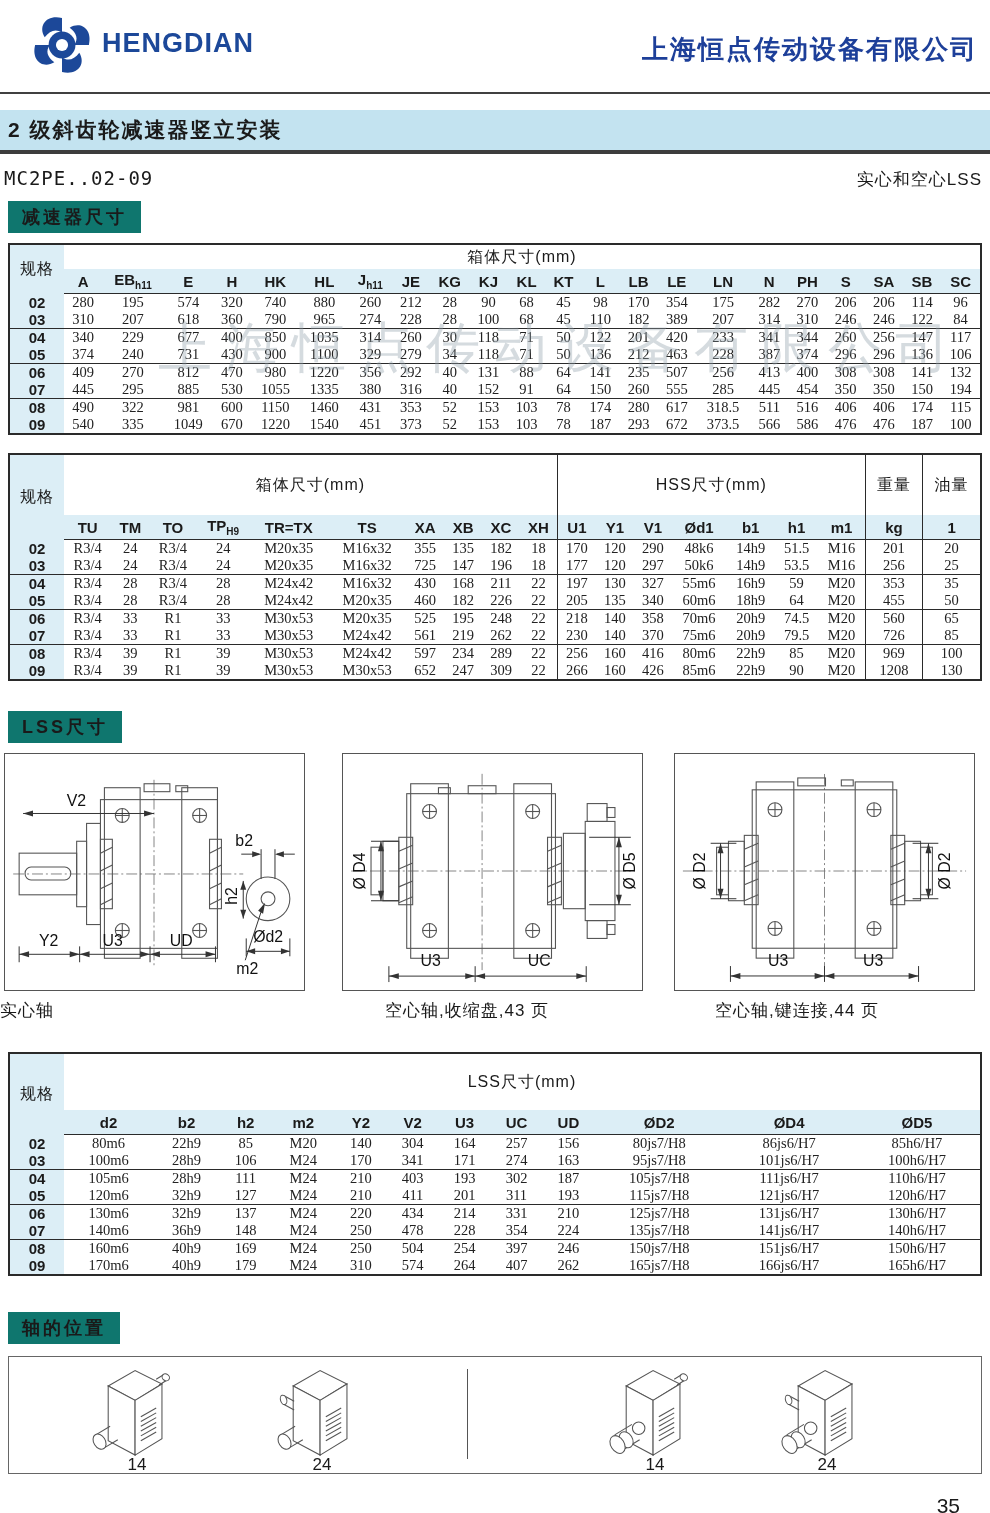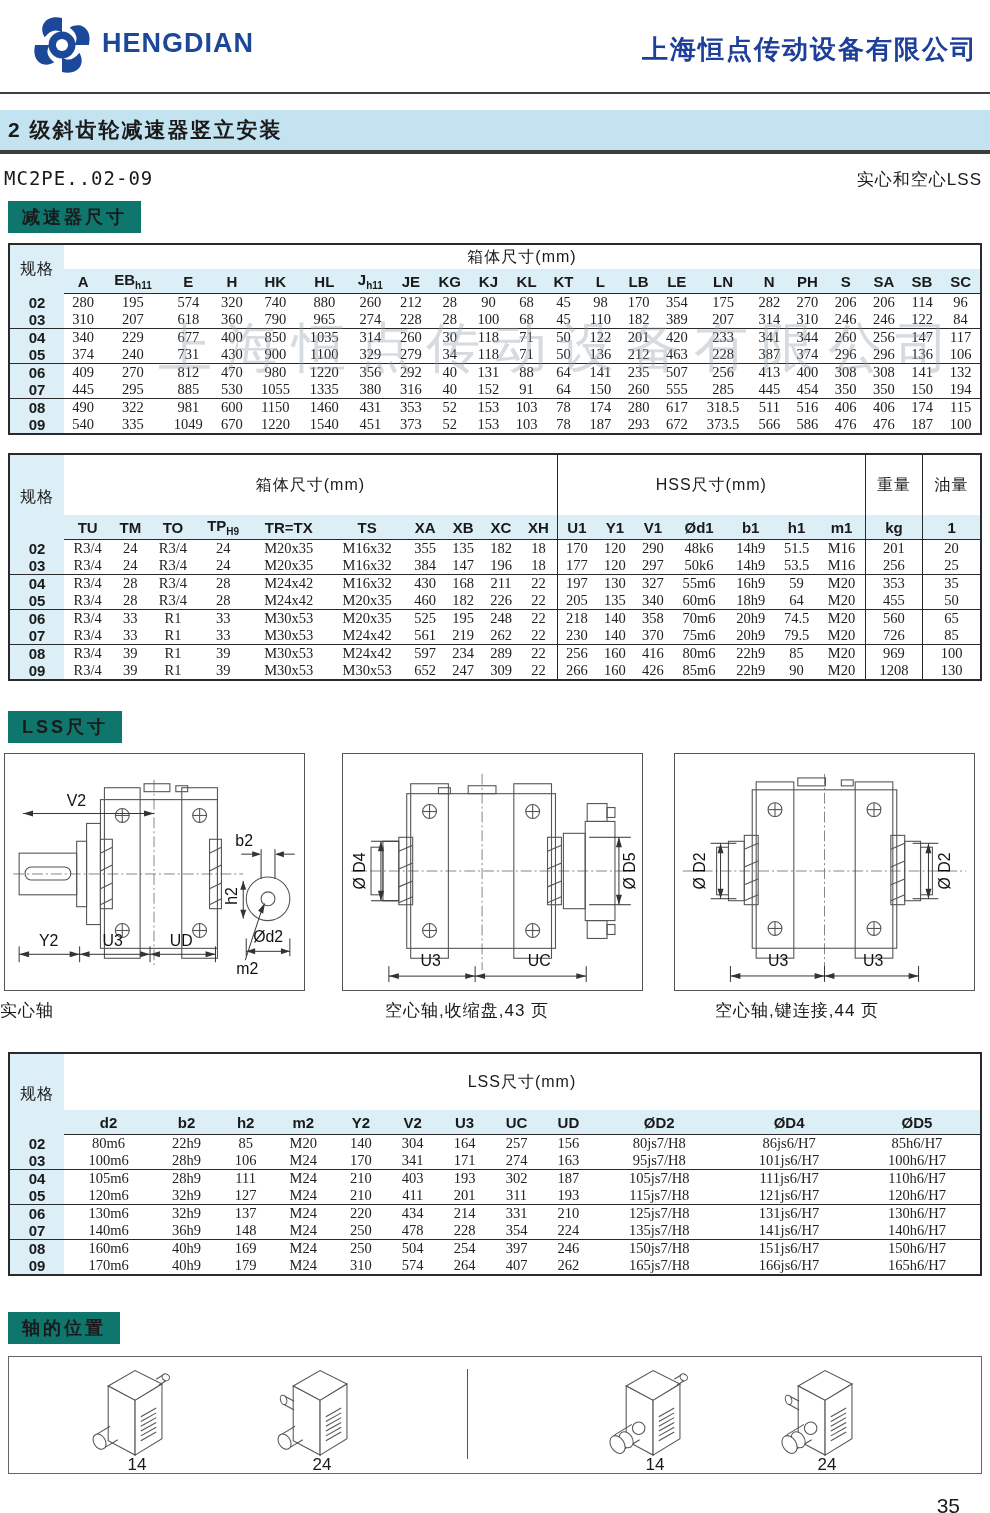--- a/index.html
+++ b/index.html
@@ -396,21 +396,21 @@
             <td class="c19">20</td>
           </tr>
           <tr>
             <th class="spec">03</th>
             <td class="c1">R3/4</td>
             <td class="c2">24</td>
             <td class="c3">R3/4</td>
             <td class="c4">24</td>
             <td class="c5">M20x35</td>
             <td class="c6">M16x32</td>
-            <td class="c7">384</td>
+            <td class="c7">725</td>
             <td class="c8">147</td>
             <td class="c9">196</td>
             <td class="c10">18</td>
             <td class="c11">177</td>
             <td class="c12">120</td>
             <td class="c13">297</td>
             <td class="c14">50k6</td>
             <td class="c15">14h9</td>
             <td class="c16">53.5</td>
             <td class="c17">M16</td>

